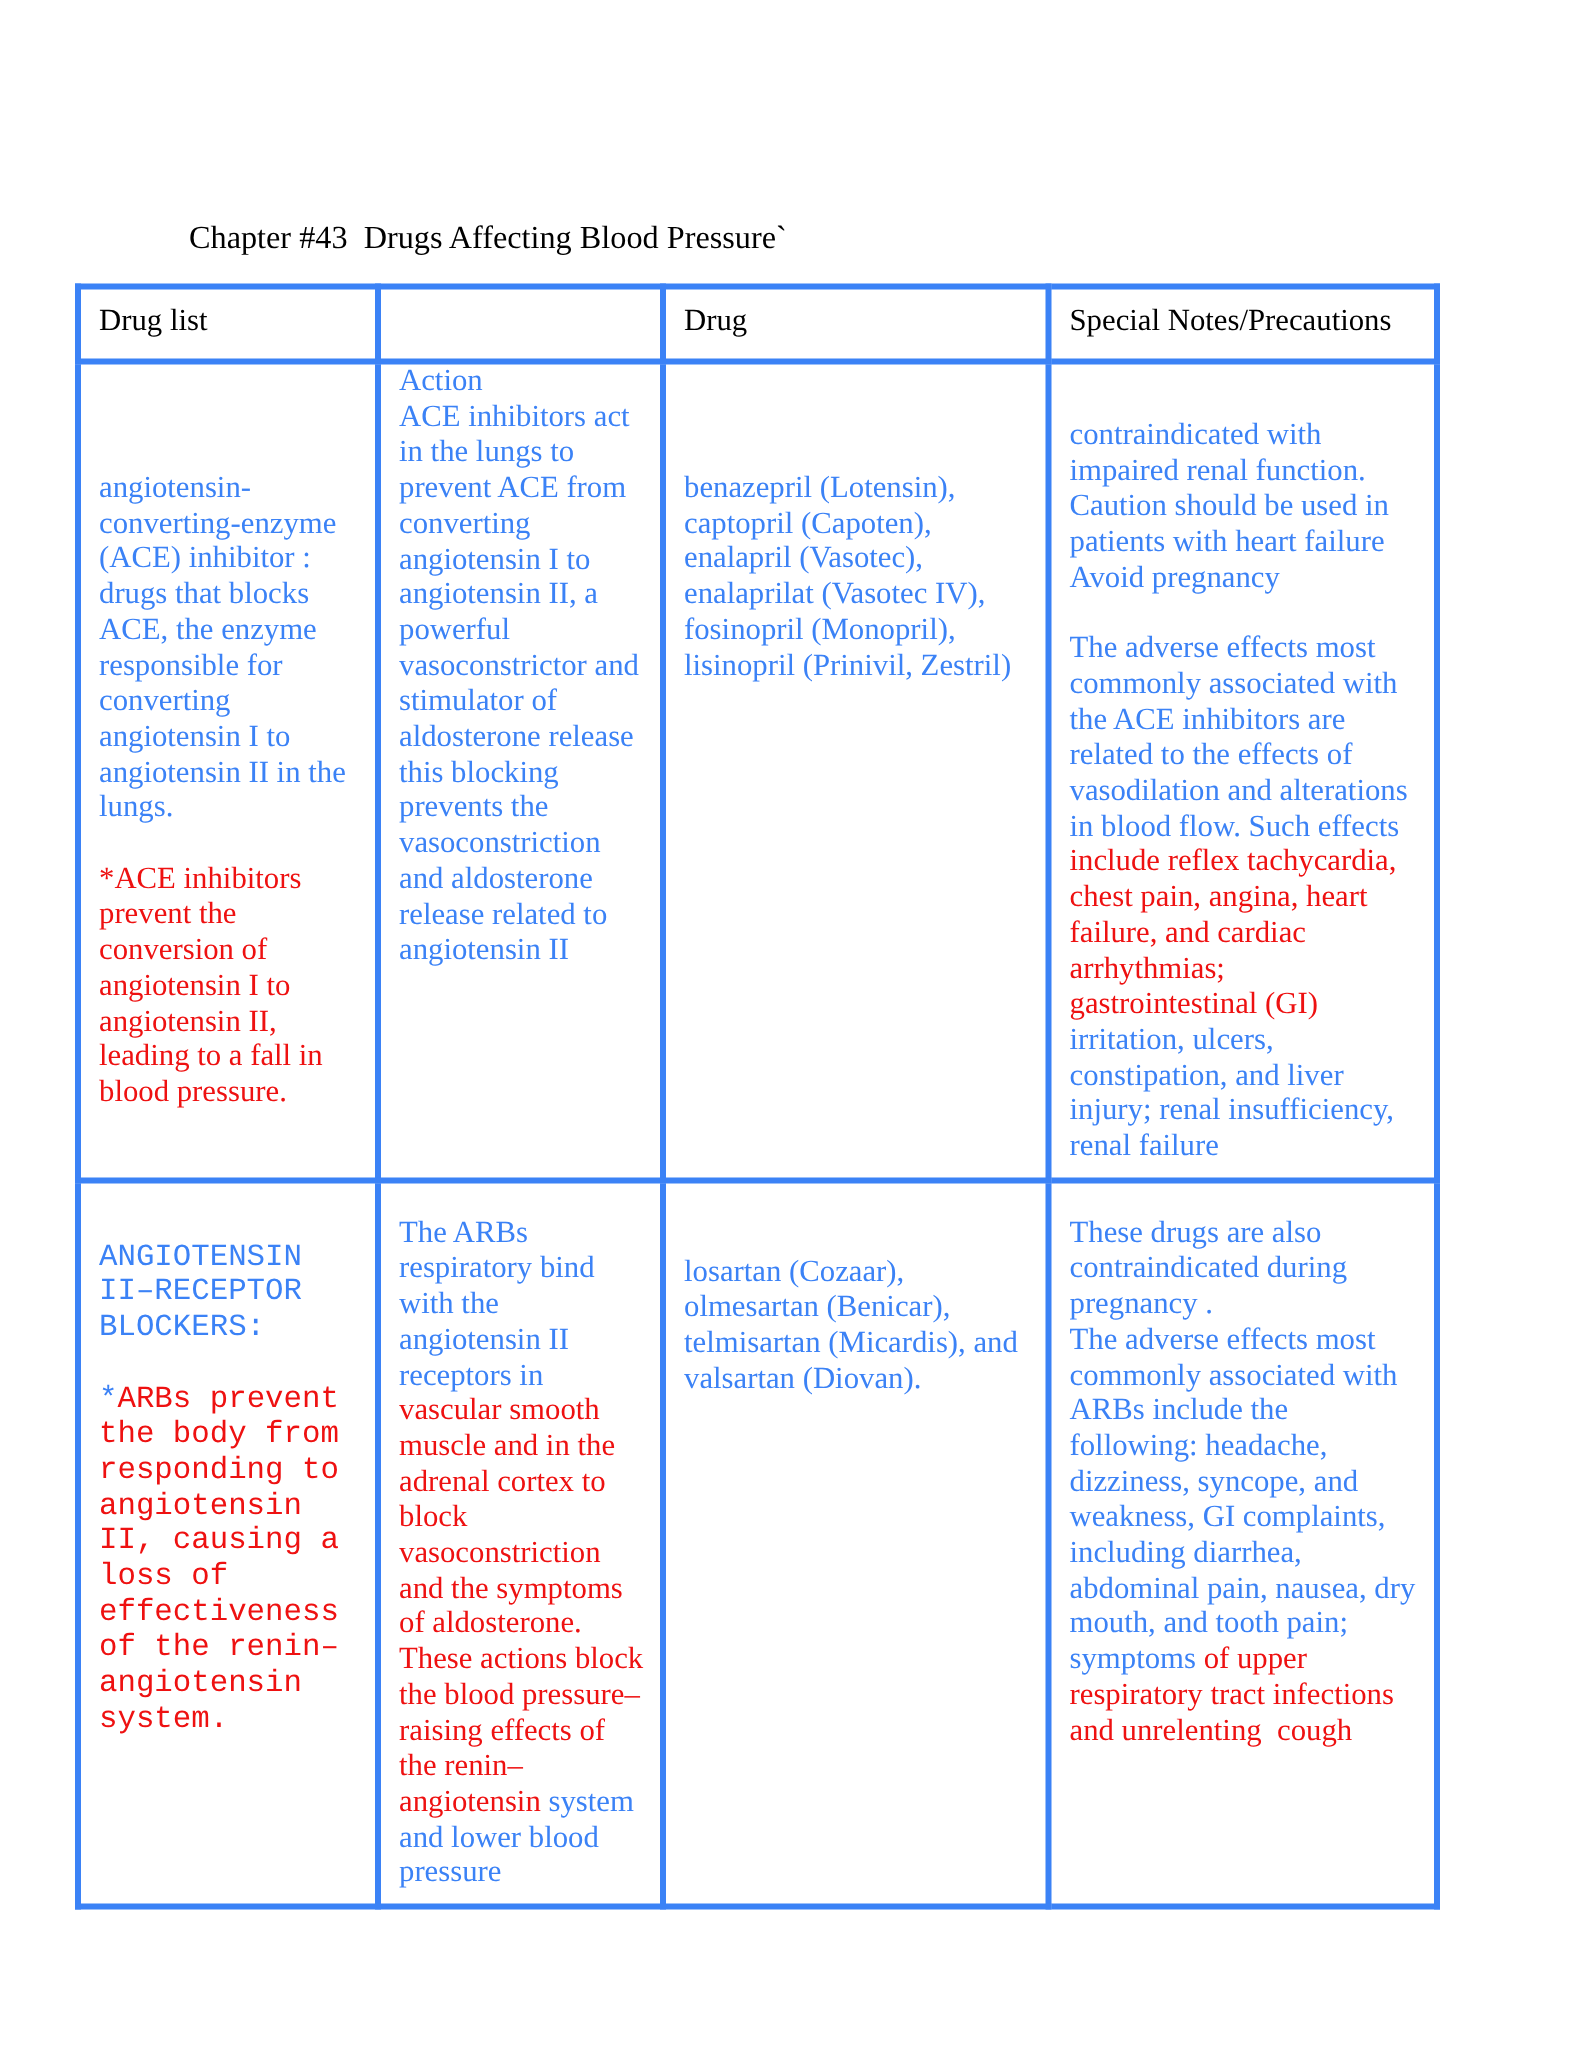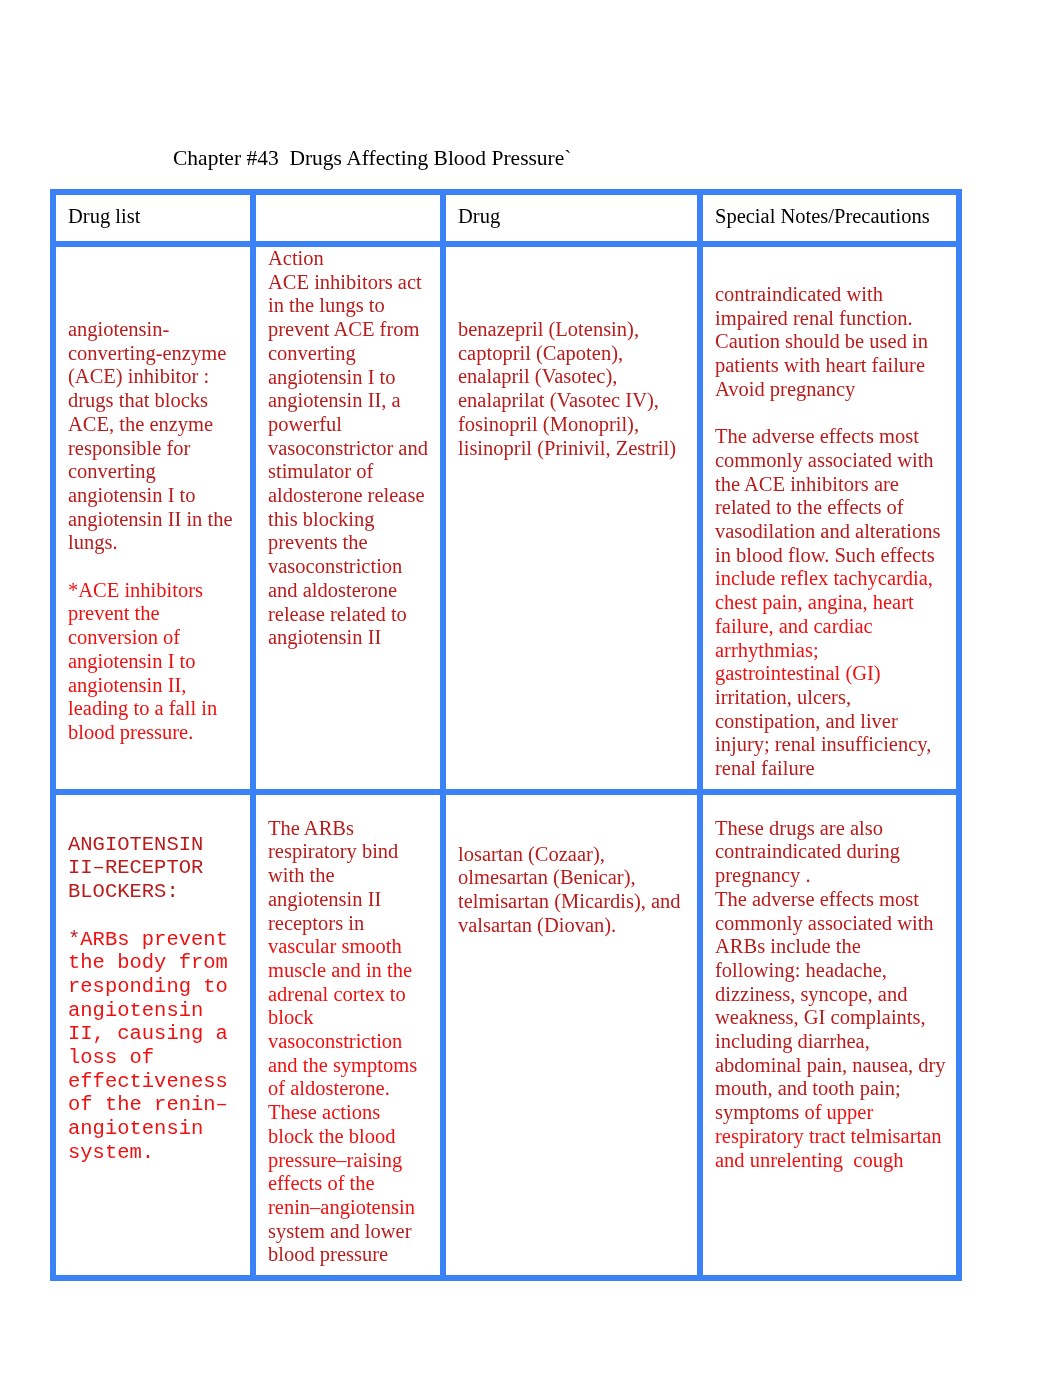--- a/index.html
+++ b/index.html
@@ -22,32 +22,31 @@
     height: 1377px;
   }
   .doc-title {
     position: absolute;
     left: 126px;
     top: 145px;
     font-size: 21.5px;
     line-height: 26px;
     white-space: pre;
     color: #000;
-    margin-left: 47px;
   }
   table.main-table {
     position: absolute;
     left: 50px;
     top: 189px;
     width: 906px;
     border-collapse: collapse;
     table-layout: fixed;
   }
   table.main-table td {
-    border: 6px solid #3b82f6;
+    border: 4px solid #3b82f6;
     vertical-align: top;
     padding: 0;
     font-size: 20.5px;
     line-height: 23.7px;
   }
   .c1 { width: 200px; }
   .c2 { width: 190px; }
   .c3 { width: 257px; }
   .c4 { width: 259px; }
 
@@ -60,21 +59,21 @@
 
   
   tr.header-row td { height: 46px; }
 
   .hdr {
     font-size: 20.5px;
     line-height: 23.7px;
   }
 
   .red { color: #ee1111; }
-  .blk { color: #b91c1c; }
+  .blk { color: #3b82f6; }
 
   p.para {
     margin: 0;
     padding: 0;
   }
   p.spacer {
     margin: 0;
     padding: 0;
     height: 23.7px;
   }
@@ -166,20 +165,20 @@
           </div>
         </td>
         <td>
           <div class="cellpad r2-c3">
             <p class="para blk">losartan (Cozaar), olmesartan (Benicar), telmisartan (Micardis), and valsartan (Diovan).</p>
           </div>
         </td>
         <td>
           <div class="cellpad r2-c4">
             <p class="para nowrapfix"><span class="blk nowrapfix">These drugs are also contraindicated during pregnancy .
-The adverse effects most commonly associated with ARBs include the following: headache, dizziness, syncope, and weakness, GI complaints, including diarrhea, abdominal pain, nausea, dry mouth, and tooth pain; symptoms </span><span class="red">of upper respiratory tract telmisartan and unrelenting  cough</span></p>
+The adverse effects most commonly associated with ARBs include the following: headache, dizziness, syncope, and weakness, GI complaints, including diarrhea, abdominal pain, nausea, dry mouth, and tooth pain; symptoms </span><span class="red">of upper respiratory tract infections and unrelenting  cough</span></p>
           </div>
         </td>
       </tr>
     </tbody>
   </table>
 
 </div>
 
 </body></html>

